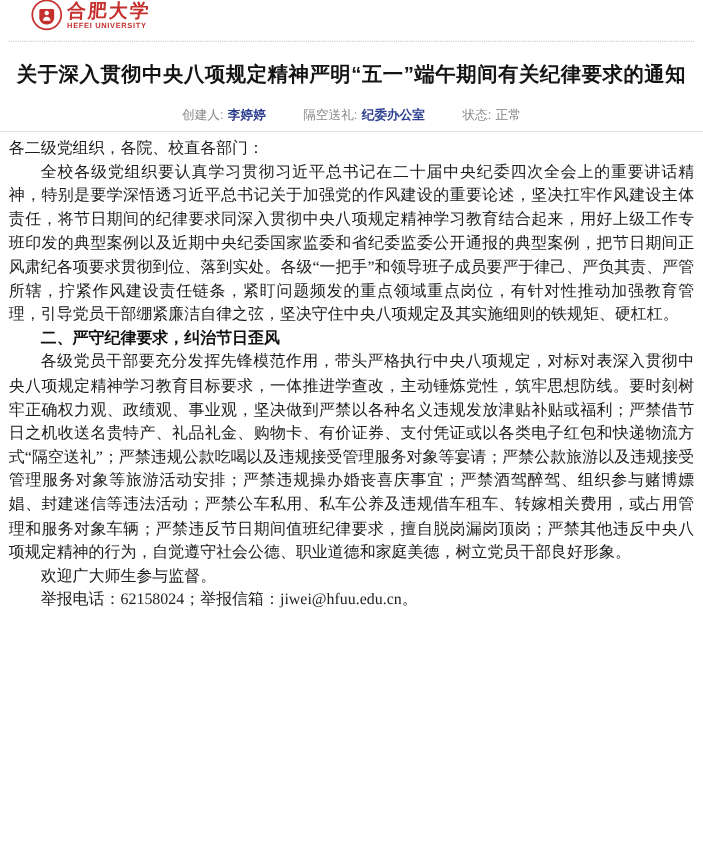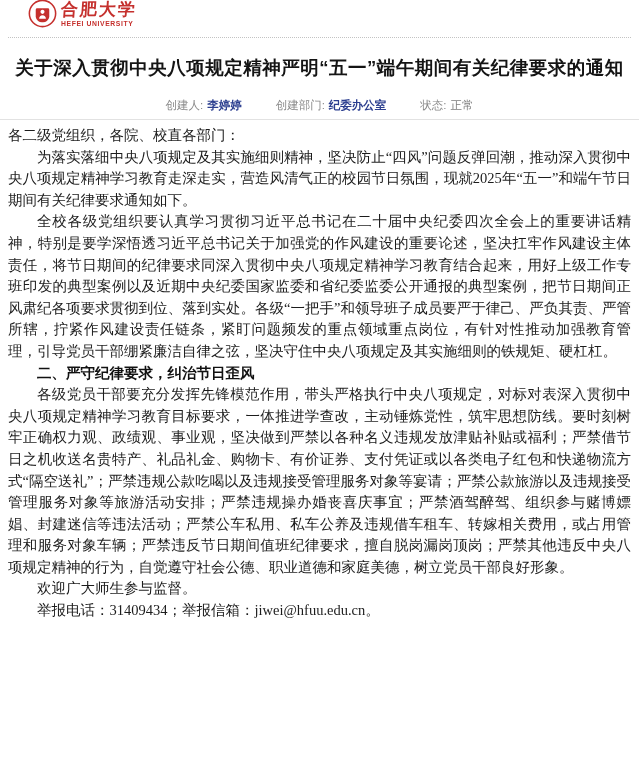--- a/index.html
+++ b/index.html
@@ -110,32 +110,31 @@
 
   <div class="dotted-divider"></div>
 
   <h1 class="doc-title">关于深入贯彻中央八项规定精神严明“五一”端午期间有关纪律要求的通知</h1>
 
   <div class="meta">
     <span class="meta-item">
       <span class="meta-label">创建人:</span><span class="meta-value">李婷婷</span>
     </span>
     <span class="meta-item">
-      <span class="meta-label">创建部门:</span><span class="meta-value">纪委办公室</span>
+      <span class="meta-label">隔空送礼:</span><span class="meta-value">纪委办公室</span>
     </span>
     <span class="meta-item">
       <span class="meta-label">状态:</span><span class="meta-value plain">正常</span>
     </span>
   </div>
 
   <div class="solid-divider"></div>
 
   <article class="article">
     <p class="salutation">各二级党组织，各院、校直各部门：</p>
-    <p class="indent">为落实落细中央八项规定及其实施细则精神，坚决防止“四风”问题反弹回潮，推动深入贯彻中央八项规定精神学习教育走深走实，营造风清气正的校园节日氛围，现就2025年“五一”和端午节日期间有关纪律要求通知如下。</p>
     <p class="indent">全校各级党组织要认真学习贯彻习近平总书记在二十届中央纪委四次全会上的重要讲话精神，特别是要学深悟透习近平总书记关于加强党的作风建设的重要论述，坚决扛牢作风建设主体责任，将节日期间的纪律要求同深入贯彻中央八项规定精神学习教育结合起来，用好上级工作专班印发的典型案例以及近期中央纪委国家监委和省纪委监委公开通报的典型案例，把节日期间正风肃纪各项要求贯彻到位、落到实处。各级“一把手”和领导班子成员要严于律己、严负其责、严管所辖，拧紧作风建设责任链条，紧盯问题频发的重点领域重点岗位，有针对性推动加强教育管理，引导党员干部绷紧廉洁自律之弦，坚决守住中央八项规定及其实施细则的铁规矩、硬杠杠。</p>
     <p class="section-heading">二、严守纪律要求，纠治节日歪风</p>
     <p class="indent">各级党员干部要充分发挥先锋模范作用，带头严格执行中央八项规定，对标对表深入贯彻中央八项规定精神学习教育目标要求，一体推进学查改，主动锤炼党性，筑牢思想防线。要时刻树牢正确权力观、政绩观、事业观，坚决做到严禁以各种名义违规发放津贴补贴或福利；严禁借节日之机收送名贵特产、礼品礼金、购物卡、有价证券、支付凭证或以各类电子红包和快递物流方式“隔空送礼”；严禁违规公款吃喝以及违规接受管理服务对象等宴请；严禁公款旅游以及违规接受管理服务对象等旅游活动安排；严禁违规操办婚丧喜庆事宜；严禁酒驾醉驾、组织参与赌博嫖娼、封建迷信等违法活动；严禁公车私用、私车公养及违规借车租车、转嫁相关费用，或占用管理和服务对象车辆；严禁违反节日期间值班纪律要求，擅自脱岗漏岗顶岗；严禁其他违反中央八项规定精神的行为，自觉遵守社会公德、职业道德和家庭美德，树立党员干部良好形象。</p>
     <p class="indent">欢迎广大师生参与监督。</p>
-    <p class="indent">举报电话：31409434；举报信箱：jiwei@hfuu.edu.cn。</p>
+    <p class="indent">举报电话：62158024；举报信箱：jiwei@hfuu.edu.cn。</p>
   </article>
 
 </div>
 
 </body></html>

